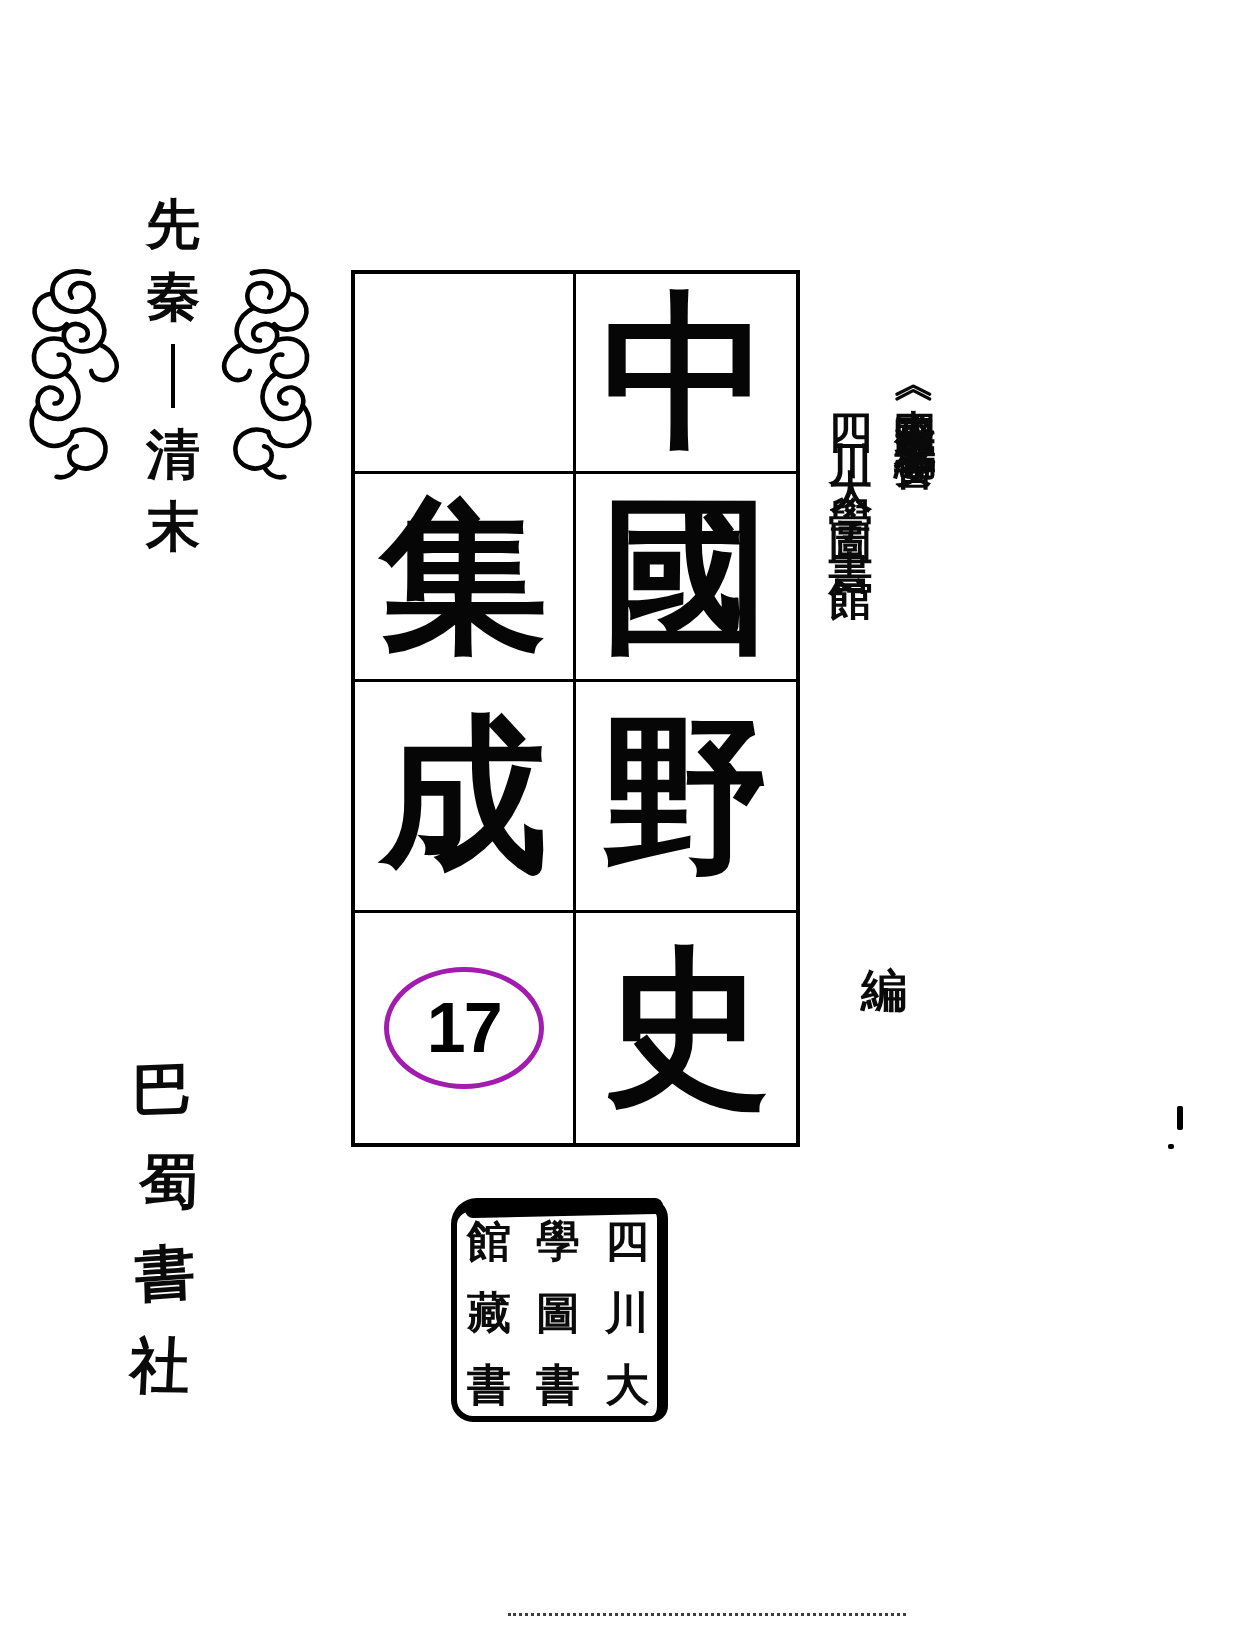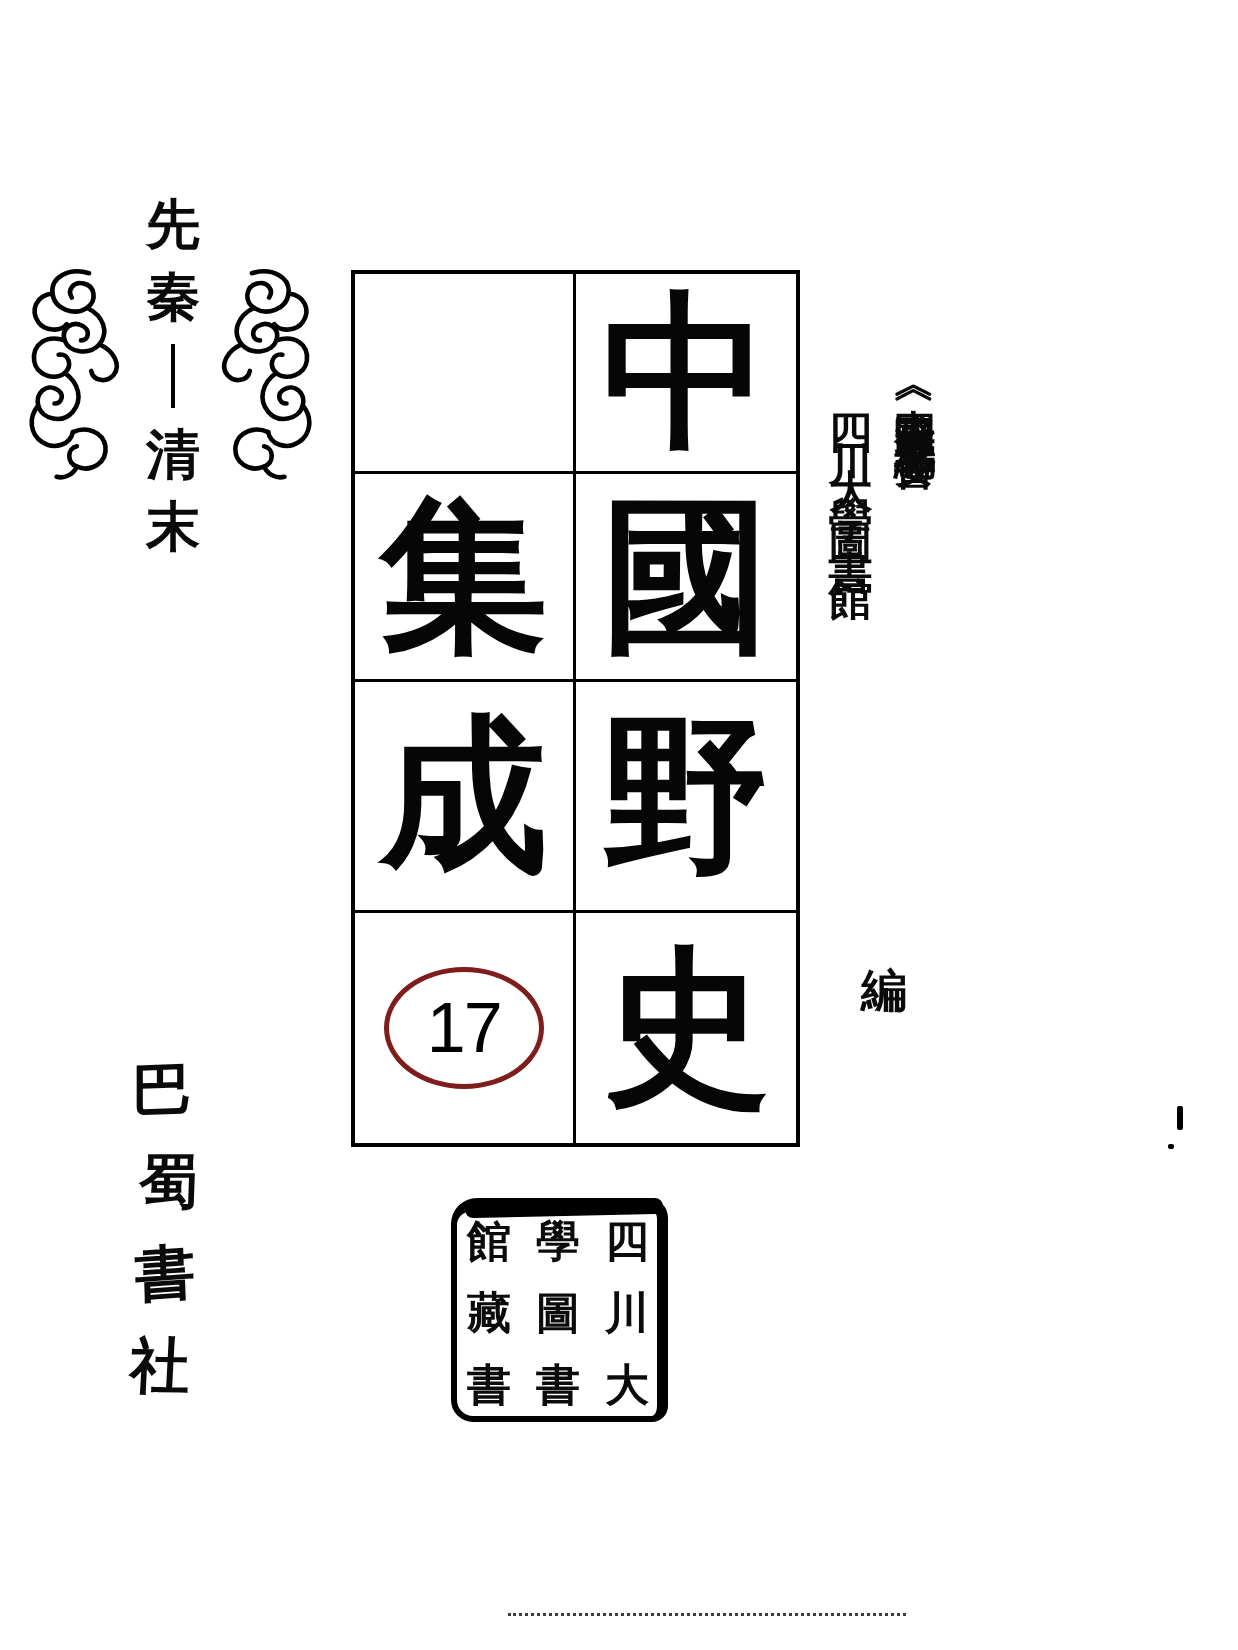--- a/index.html
+++ b/index.html
@@ -35,24 +35,24 @@
   }
   .tcell{
     display:flex;align-items:center;justify-content:center;
     font-size:168px;line-height:1;font-weight:bold;color:#060606;
     overflow:hidden;
   }
   .tcell.colL{border-right:3px solid #000;}
   .tcell.rowTop{border-bottom:3px solid #000;}
   .vol-badge{
     width:150px;height:112px;
-    border:5px solid #7f1d1d;border-radius:50%;
+    border:5px solid #a21caf;border-radius:50%;
     display:flex;align-items:center;justify-content:center;
     font-family:"Liberation Sans","DejaVu Sans",sans-serif;
-    font-weight:normal;font-size:70px;letter-spacing:-2px;color:#000;
+    font-weight:bold;font-size:70px;letter-spacing:-2px;color:#000;
   }
 
   
   .v-col{
     position:absolute;
     writing-mode:vertical-rl;
     line-height:1;color:#0a0a0a;font-weight:bold;
   }
   .col-board{left:894px;top:372px;height:520px;font-size:42px;letter-spacing:4px;}
   .col-library{left:828px;top:380px;height:520px;font-size:44px;letter-spacing:27px;}

